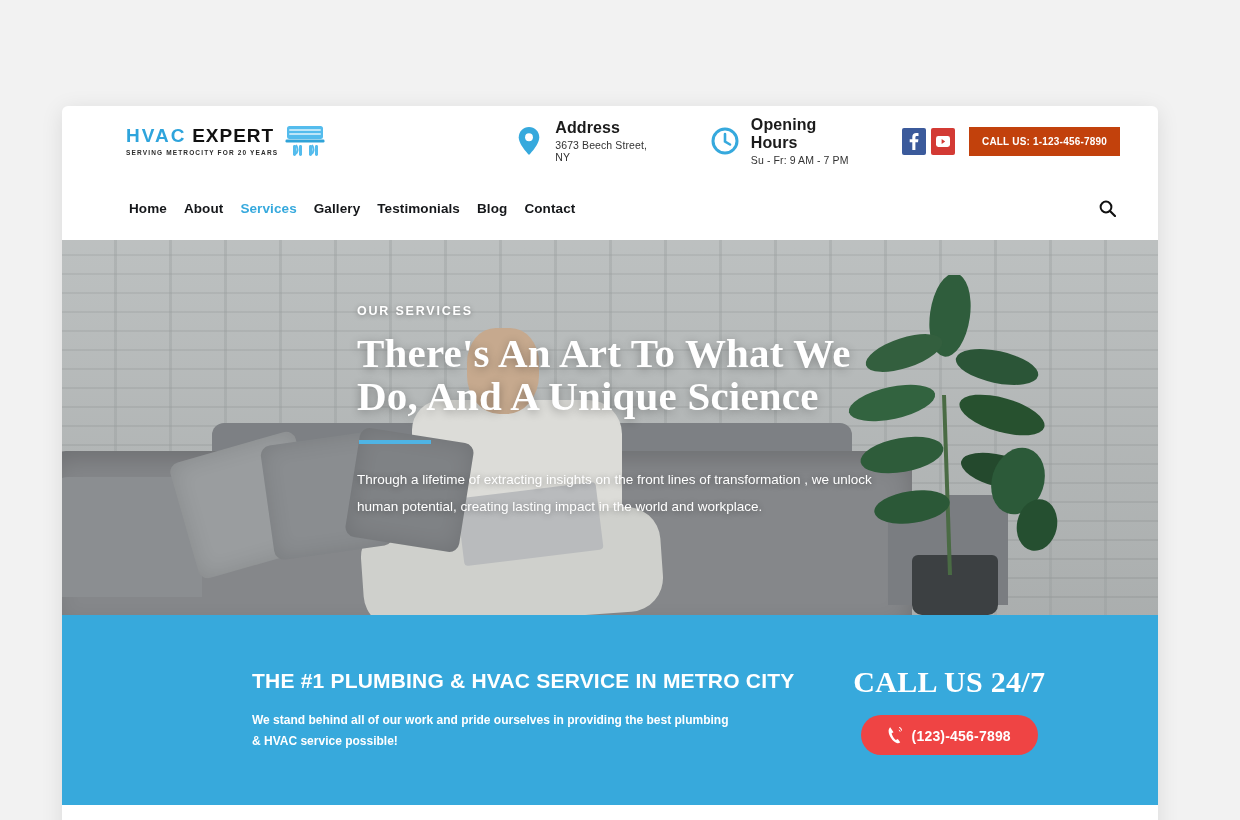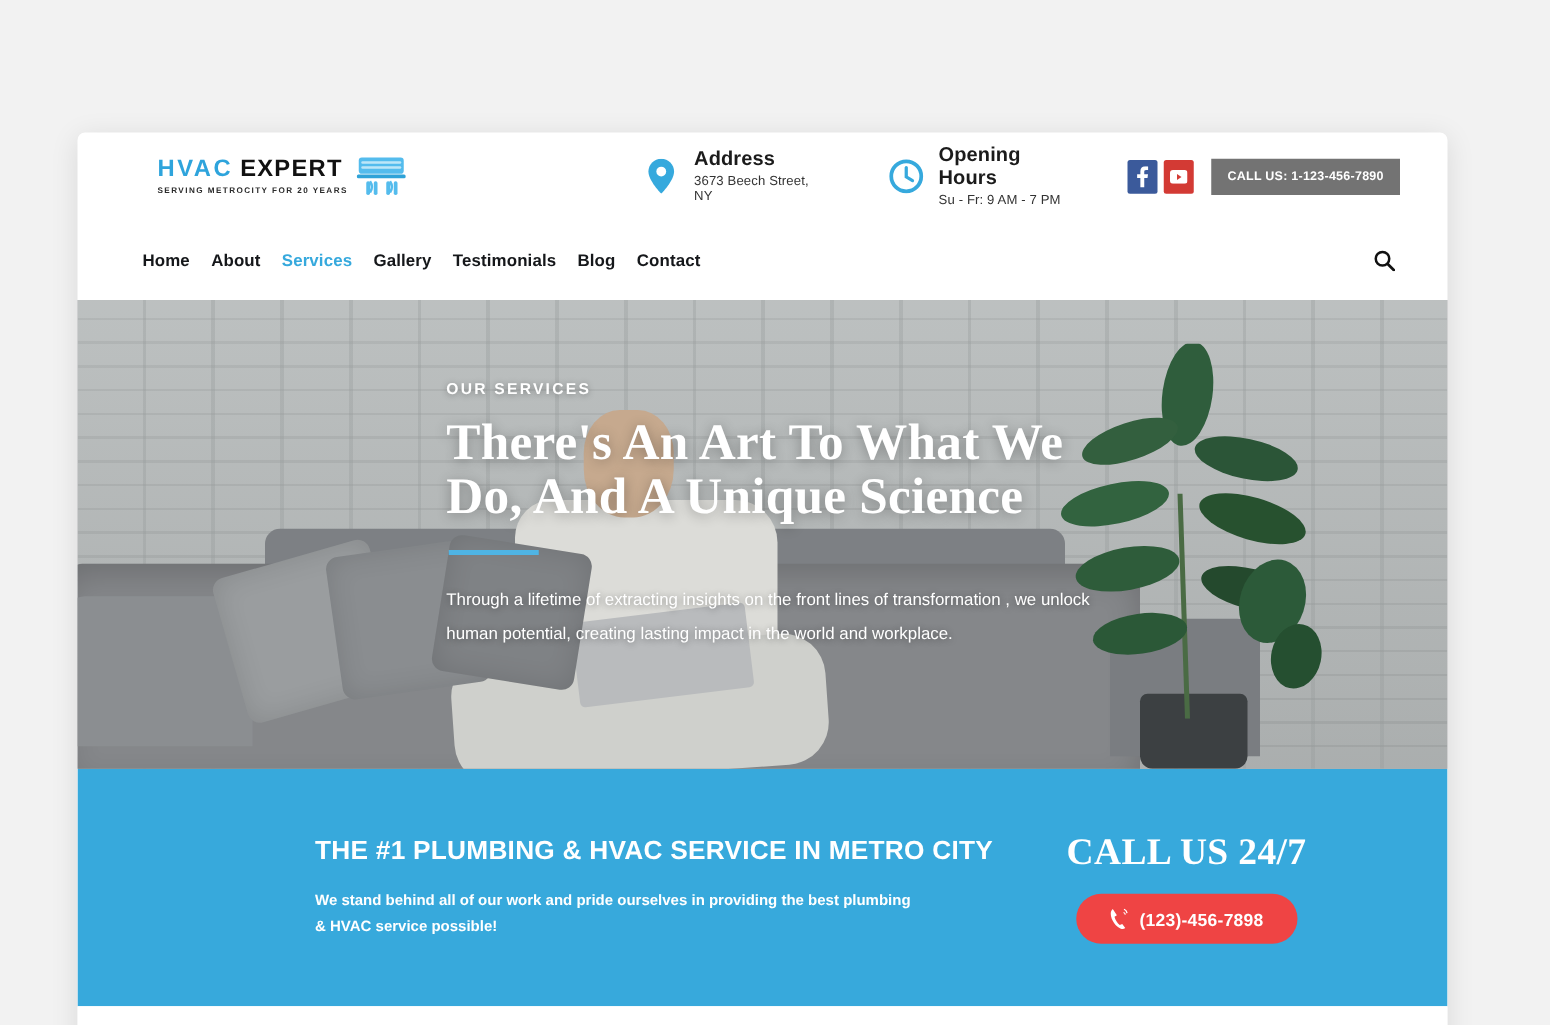--- a/index.html
+++ b/index.html
@@ -46,37 +46,37 @@
   .soc {
     width: 24px; height: 27px; border-radius: 2px;
     display: flex; align-items: center; justify-content: center;
   }
   .soc.fb { background: #3b5a9b; }
   .soc.yt { background: #d33a34; }
   .soc svg { display: block; }
 
   .call-btn {
     margin-left: 14px;
-    background: #737373;
+    background: #c2410c;
     color: #fff;
     font-size: 10px;
     font-weight: 700;
     letter-spacing: 0.2px;
     border: none;
     padding: 9px 13px;
     white-space: nowrap;
     cursor: pointer;
     font-family: "Liberation Sans", sans-serif;
   }
 
   .header-nav {
     height: 64px;
     display: flex;
     align-items: center;
-    padding: 0 38px 0 52px;
+    padding: 0 38px 0 67px;
   }
   .nav-list { display: flex; align-items: center; gap: 17px; list-style: none; }
   .nav-item {
     font-size: 13.5px;
     font-weight: 700;
     color: #15171a;
     cursor: pointer;
     letter-spacing: 0.1px;
   }
   .nav-item.active { color: #36a9dd; }

